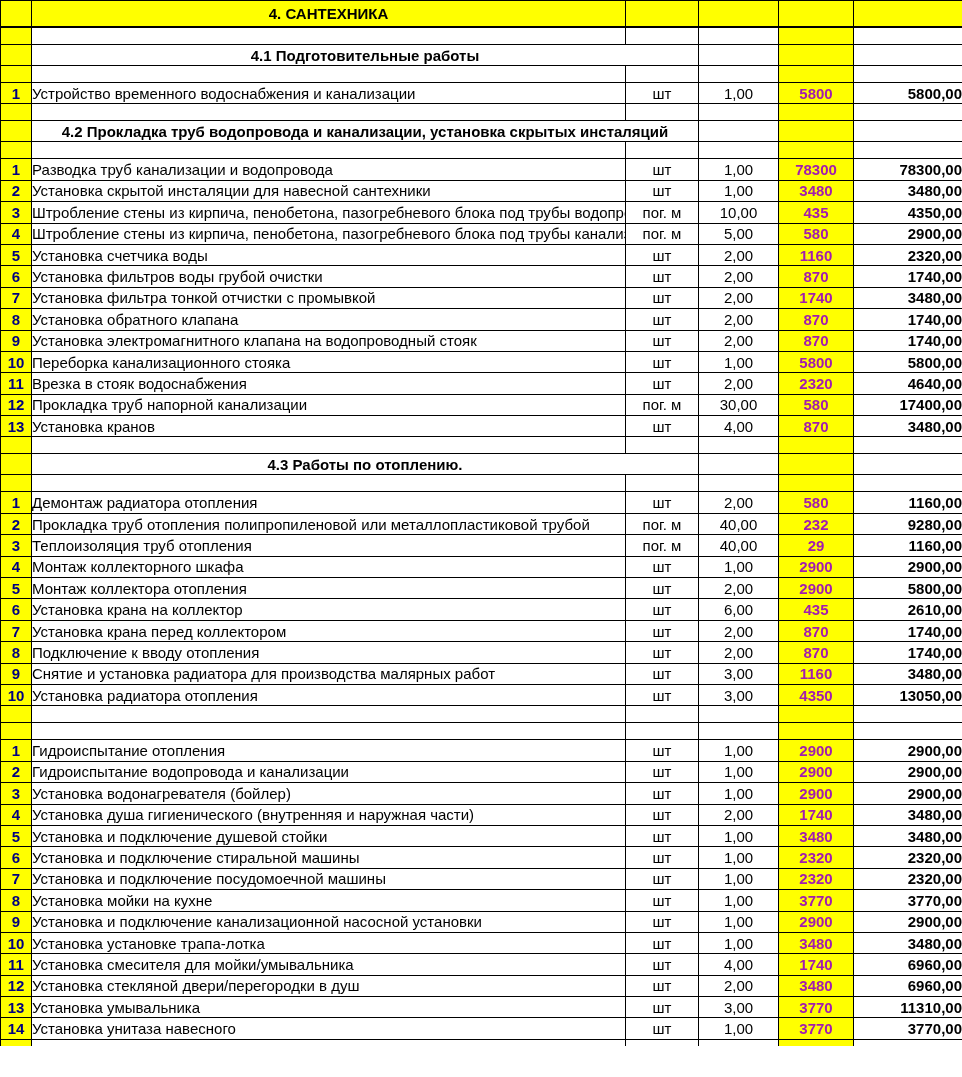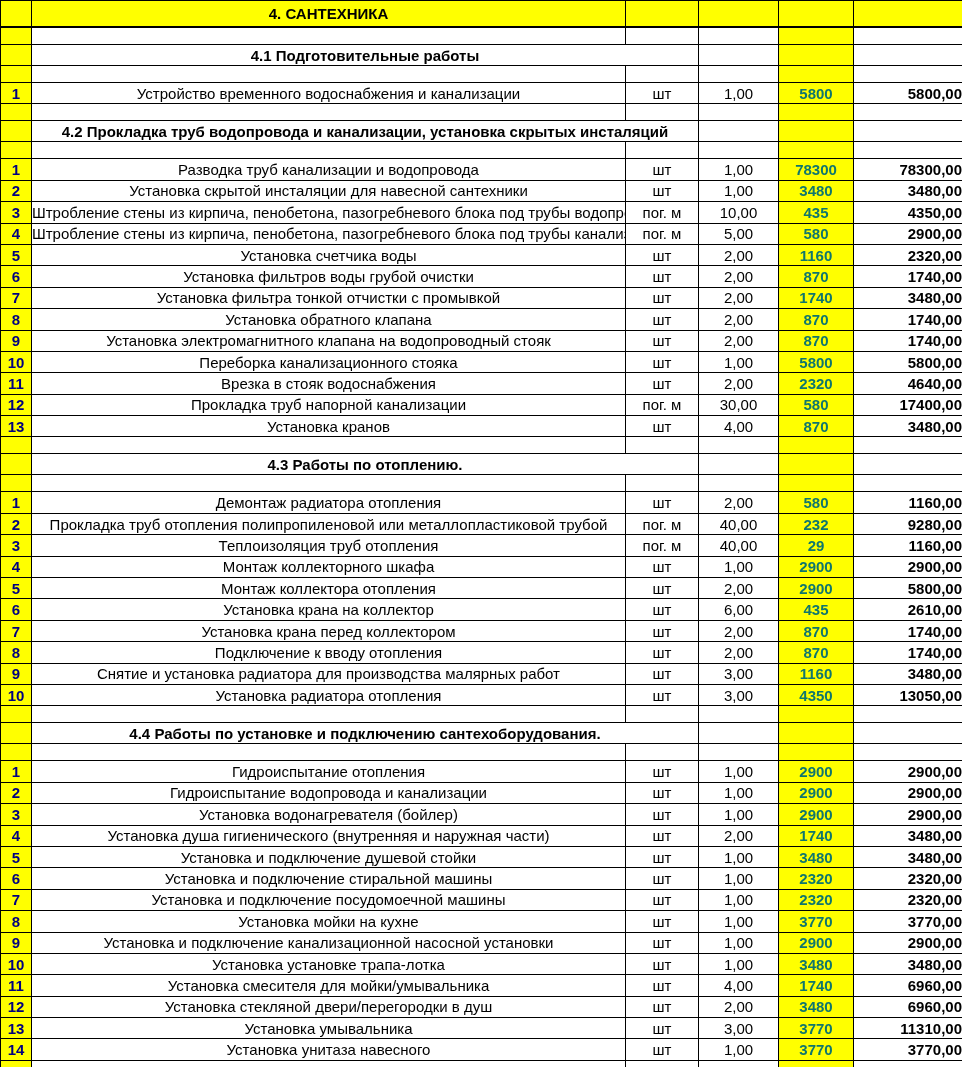--- a/index.html
+++ b/index.html
@@ -26,24 +26,24 @@
     vertical-align: middle;
   }
   
   td.ylw { background: #ffff00; }
   td.num {
     color: #000080;
     font-weight: bold;
     text-align: center;
     font-size: 13.5px;
   }
-  td.desc { padding-left: 4px; text-align: center; }
+  td.desc { padding-left: 4px; text-align: left; }
   td.unit, td.qty { text-align: center; }
   td.price {
-    color: #0f766e;
+    color: #a21caf;
     font-weight: bold;
     text-align: center;
   }
   td.total {
     font-weight: bold;
     text-align: right;
     padding-right: 16px;
     border-radius: 8px;
   }
   
@@ -351,27 +351,20 @@
           <td class="total">13050,00</td>
         </tr>
         <tr class="blank-row">
           <td class="ylw"></td>
           <td class=""></td>
           <td class=""></td>
           <td class=""></td>
           <td class="ylw"></td>
           <td class=""></td>
         </tr>
-        <tr class="section-row">
-          <td class="ylw"></td>
-          <td class="section-cell" colspan="2">4.4 Работы по установке и подключению сантехоборудования.</td>
-          <td class=""></td>
-          <td class="ylw"></td>
-          <td class=""></td>
-        </tr>
         <tr class="blank-row">
           <td class="ylw"></td>
           <td class=""></td>
           <td class=""></td>
           <td class=""></td>
           <td class="ylw"></td>
           <td class=""></td>
         </tr>
         <tr class="item-row">
           <td class="ylw num">1</td>

